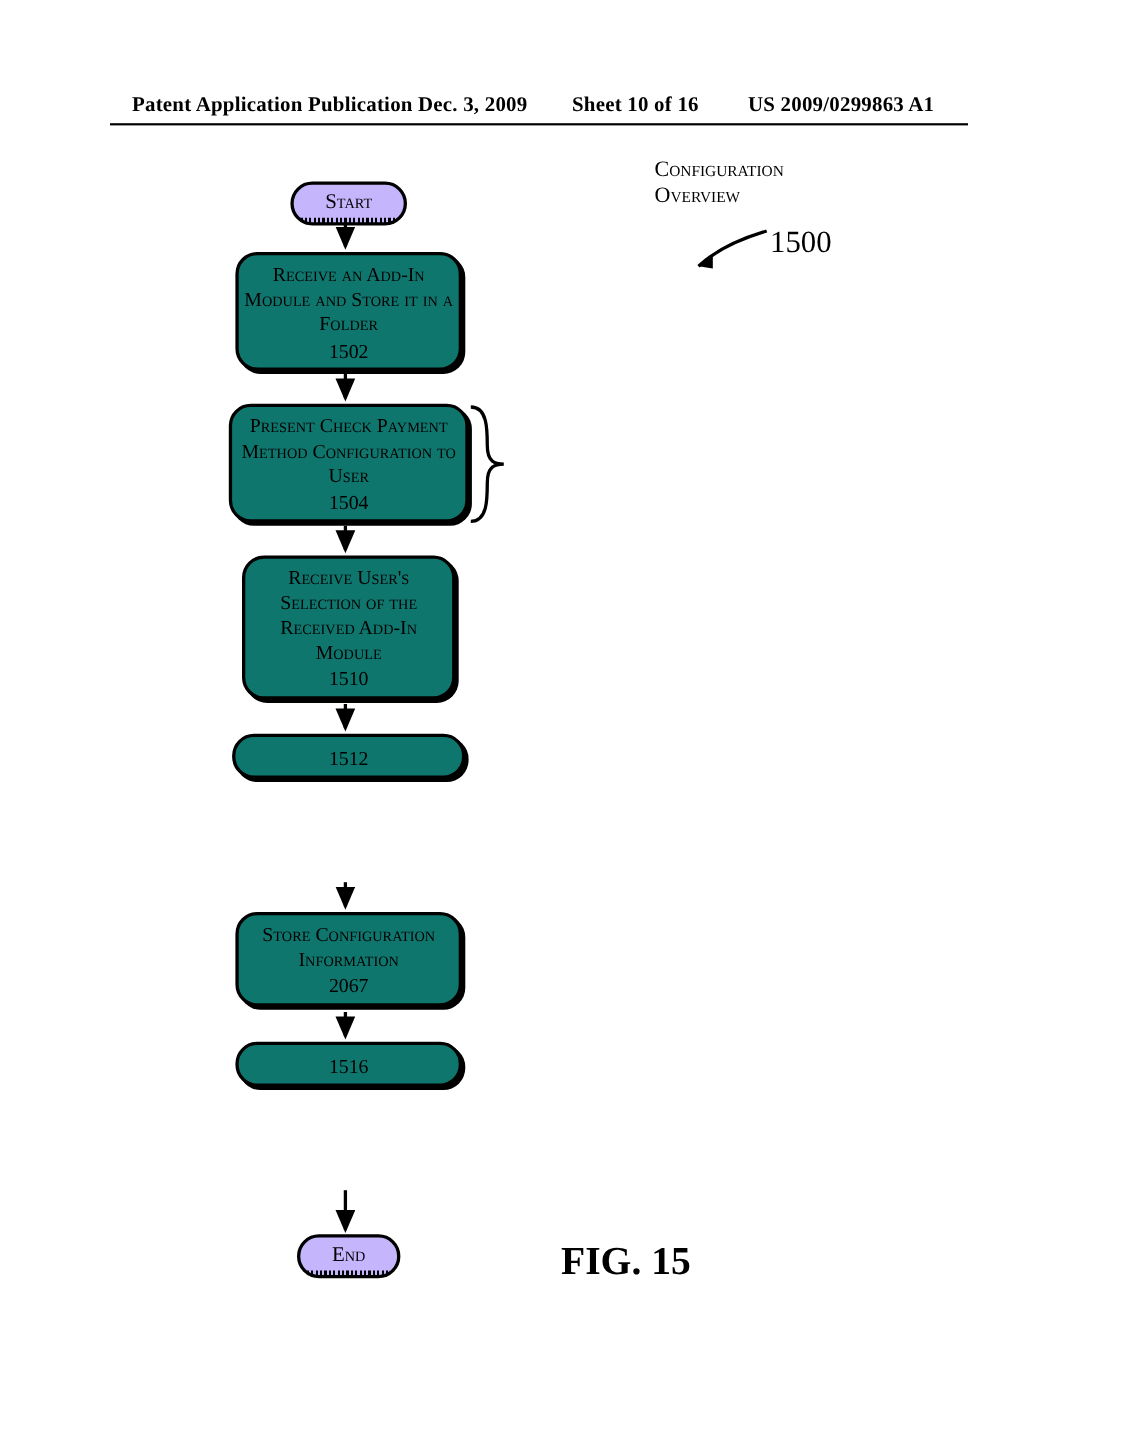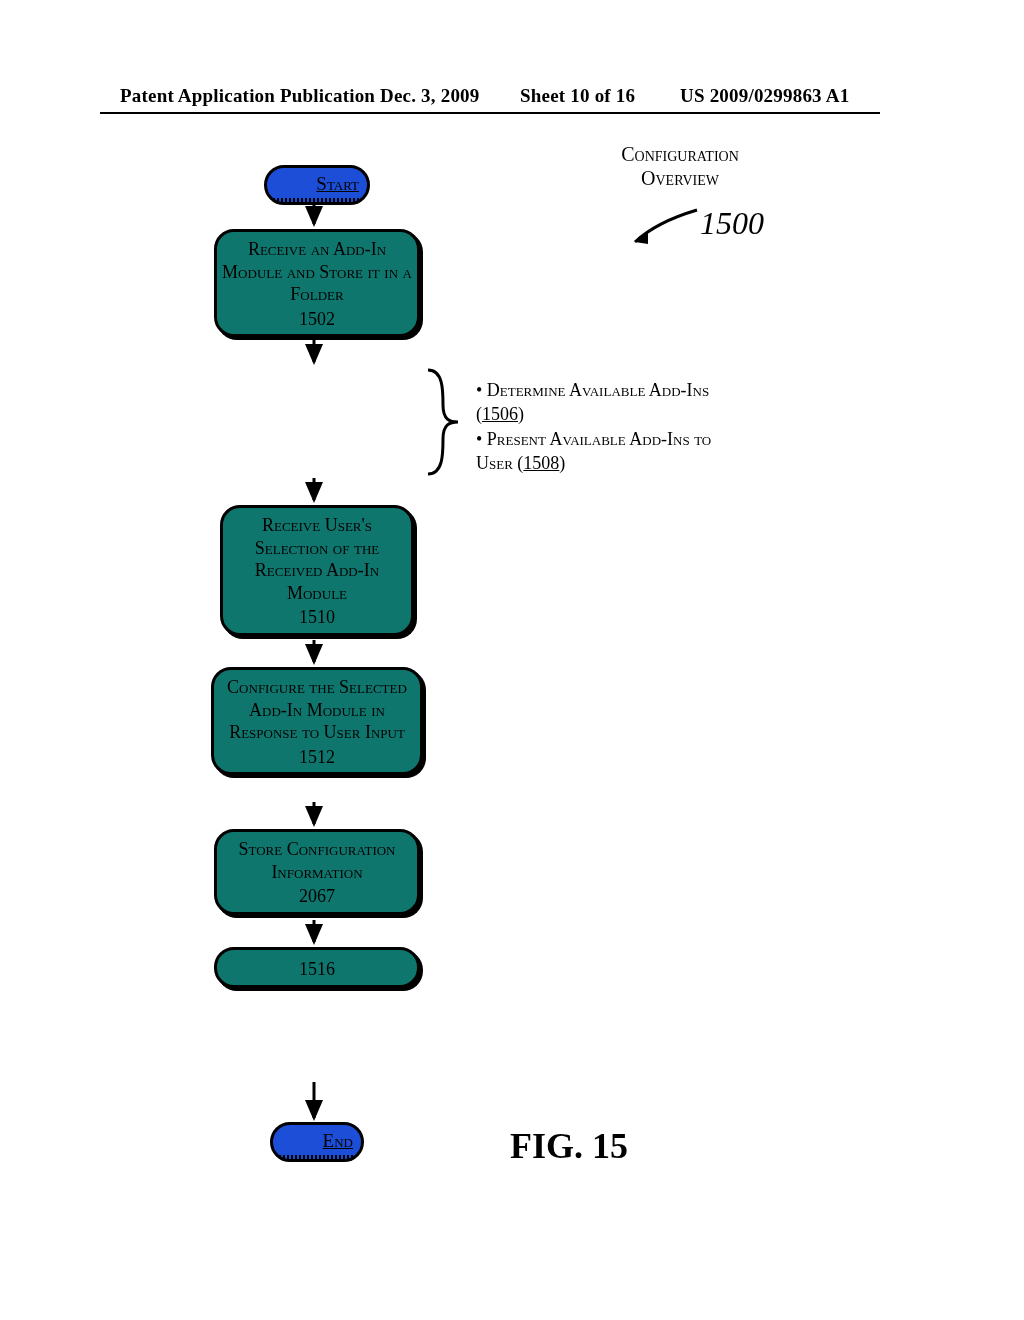--- a/index.html
+++ b/index.html
@@ -60,50 +60,47 @@
   .flow-box .ref {
     font-variant: normal;
     font-size: 18px;
     display: block;
     margin-top: 2px;
   }
   .terminator {
     position: absolute;
     border: 3px solid #000;
     border-radius: 26px;
-    background: #1d4ed8;
-    text-align: right;
+    background: #c4b5fd;
+    text-align: center;
     font-variant: small-caps;
     font-size: 19px;
     line-height: 1.1;
     padding: 6px 8px 4px 8px;
-    text-decoration: underline;
   }
   .terminator .shade {
     position: absolute;
     left: 6px;
     right: 6px;
     bottom: -2px;
     height: 6px;
     background: repeating-linear-gradient(90deg,#000 0,#000 2px,transparent 2px,transparent 4px);
     border-radius: 0 0 20px 20px;
   }
 
   
   .overview {
     position: absolute;
     font-variant: small-caps;
     font-size: 20px;
-    text-align: center;
     line-height: 1.2;
   }
   .ref-1500 {
     position: absolute;
-    font-size: 32px;
-    font-style: italic;
+    font-size: 28px;
   }
   .side-notes {
     position: absolute;
     font-variant: small-caps;
     font-size: 18px;
     line-height: 1.35;
     padding-left: 16px;
   }
   .side-notes .ref-inline { text-decoration: underline; font-variant: normal; }
 
@@ -151,47 +148,42 @@
     <path d="M 697 80 C 670 88, 650 98, 635 112" stroke="#000" stroke-width="3" fill="none"></path>
     <polygon points="635,112 648,102 648,114" fill="#000"></polygon>
   </svg>
 
   <div class="overview" style="left:595px; top:142px; width:170px;">
     <span>Configuration</span><br>
     <span>Overview</span>
   </div>
   <div class="ref-1500" style="left:700px; top:205px;">1500</div>
 
-  <div class="side-notes" style="left:460px; top:378px; width:260px;">
-    <div>
-      <span>• Determine Available Add-Ins (</span><span class="ref-inline">1506</span><span>)</span>
-    </div>
-    <div>
-      <span>• Present Available Add-Ins to User (</span><span class="ref-inline">1508</span><span>)</span>
-    </div>
-  </div>
 
   <div class="terminator" style="left:264px; top:165px; width:84px; height:24px;">
     <span>Start</span>
     <div class="shade"></div>
   </div>
 
   <div class="flow-box" style="left:214px; top:229px; width:192px;">
     <span>Receive an Add-In Module and Store it in a Folder</span>
     <span class="ref">1502</span>
   </div>
 
+  <div class="flow-box" style="left:208px; top:367px; width:204px;">
+    <span>Present Check Payment Method Configuration to User</span>
+    <span class="ref">1504</span>
+  </div>
 
   <div class="flow-box" style="left:220px; top:505px; width:180px;">
     <span>Receive User's Selection of the Received Add-In Module</span>
     <span class="ref">1510</span>
   </div>
 
   <div class="flow-box" style="left:211px; top:667px; width:198px;">
-    <span>Configure the Selected Add-In Module in Response to User Input</span>
     <span class="ref">1512</span>
   </div>
 
   <div class="flow-box" style="left:214px; top:829px; width:192px;">
     <span>Store Configuration Information</span>
     <span class="ref">2067</span>
   </div>
 
   <div class="flow-box" style="left:214px; top:947px; width:192px;">
     <span class="ref">1516</span>

